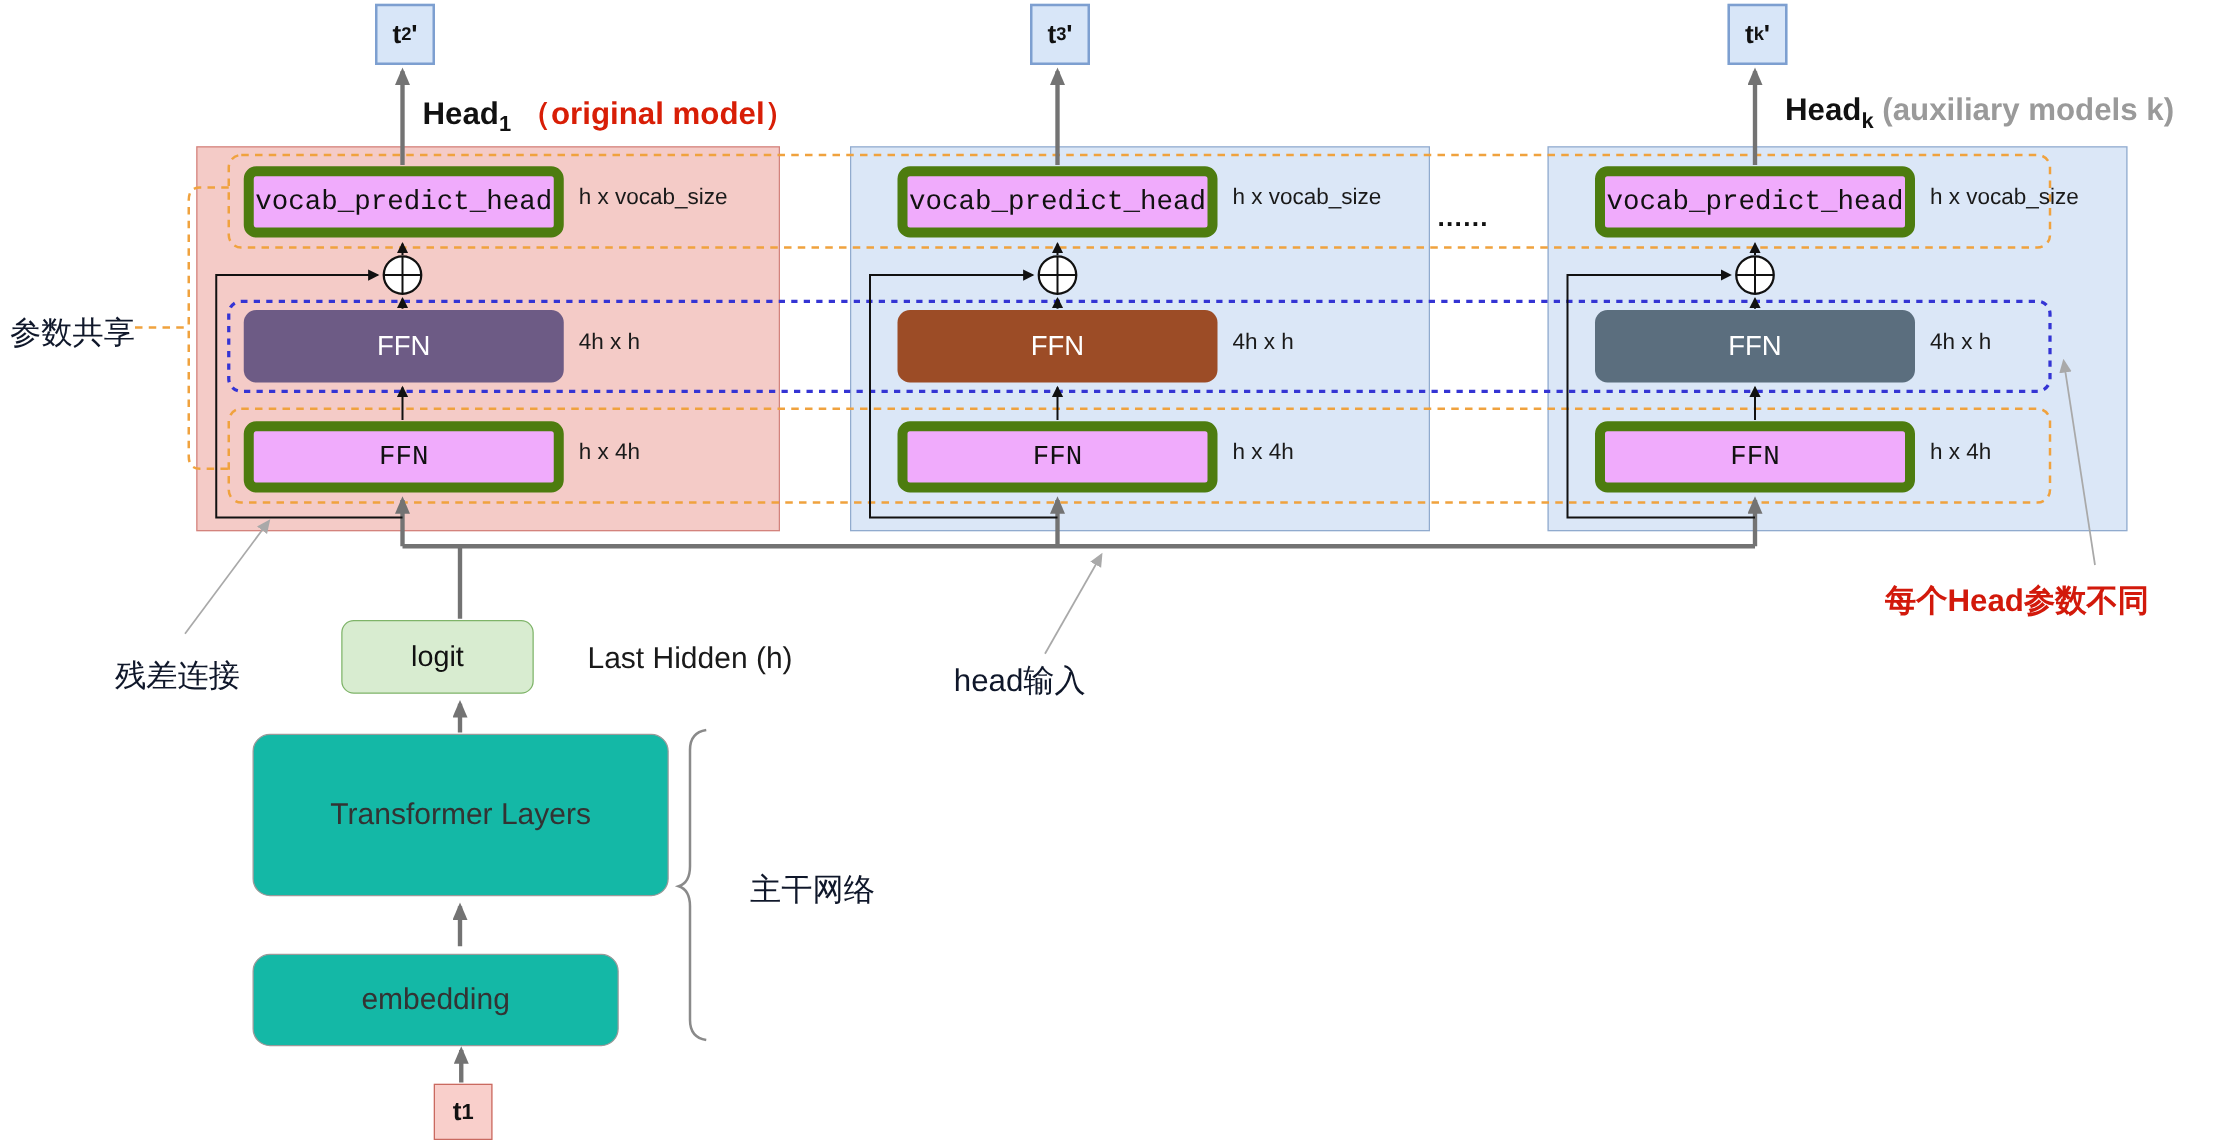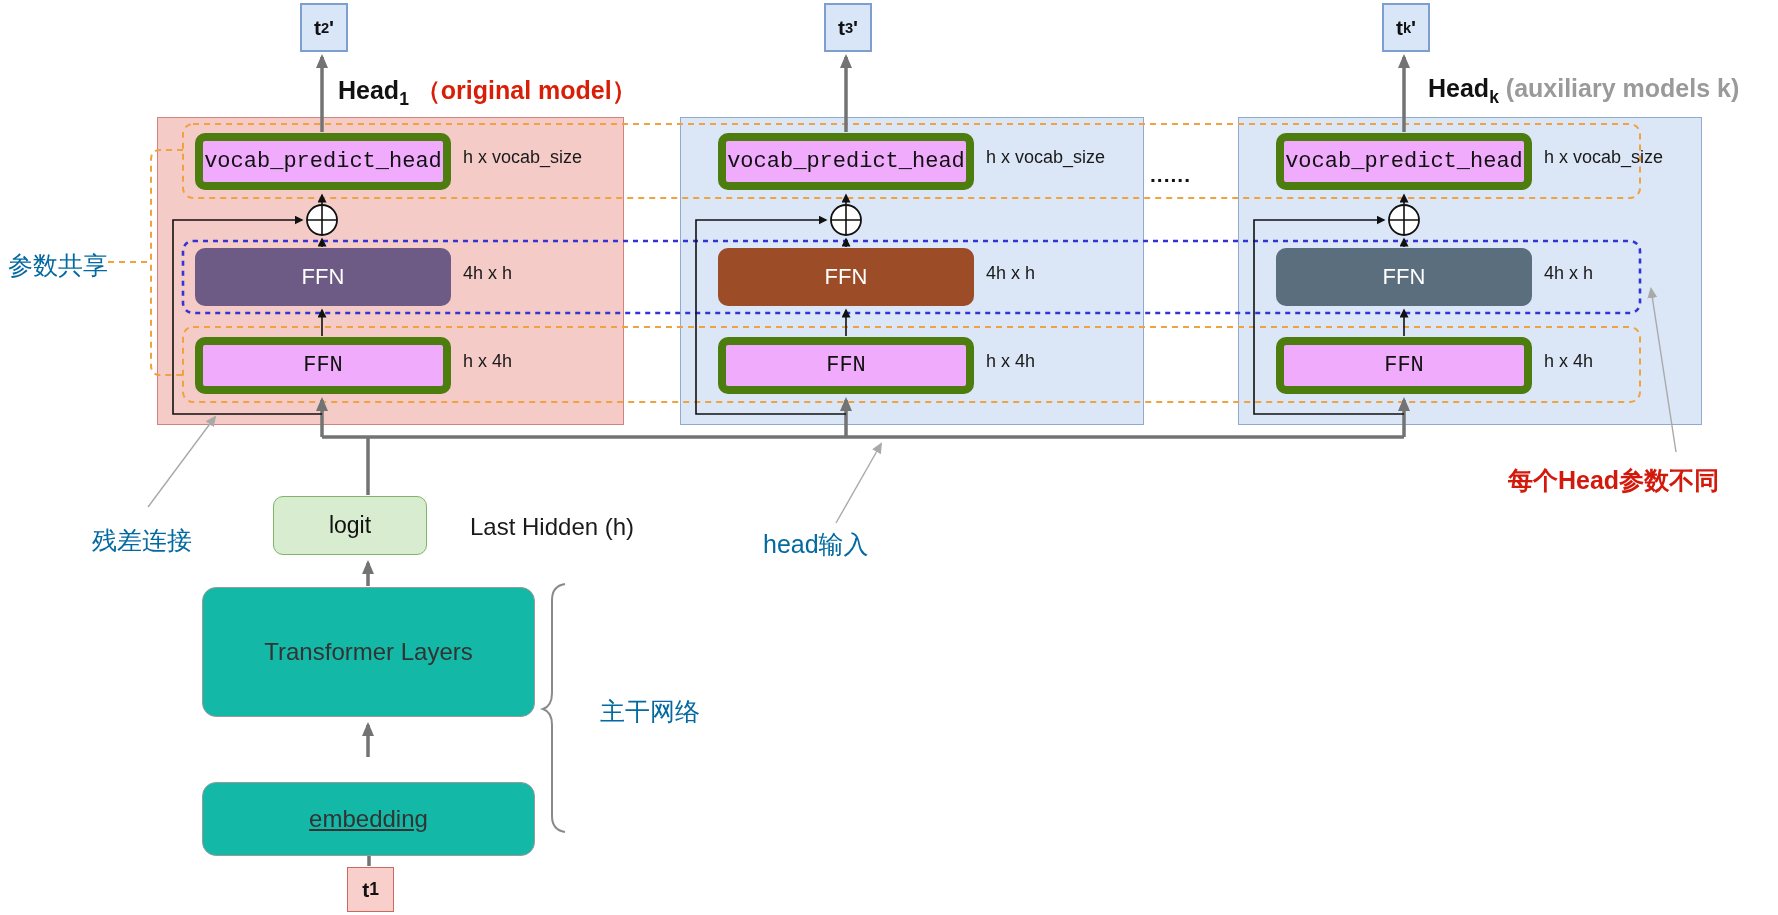--- a/index.html
+++ b/index.html
@@ -17,21 +17,21 @@
   .ffn-brown{background:#9c4c26;}
   .ffn-slate{background:#5b6e7e;}
   .dim-label{position:absolute;z-index:10;font-size:18px;color:#1a1a1a;white-space:nowrap;}
   .tbox{position:absolute;top:3px;width:44px;height:45px;z-index:10;background:#d8e6f8;
         border:2px solid #7d9fd0;display:flex;align-items:center;justify-content:center;
         font-size:21px;font-weight:bold;}
   .tbox sub,.title sub{font-size:0.7em;}
   .title{position:absolute;top:74px;z-index:10;font-size:25px;font-weight:bold;white-space:nowrap;}
   .note-red{color:#d81e06;}
   .note-gray{color:#9a9a9a;}
-  .cn{position:absolute;z-index:10;font-size:25px;color:#0369a1;white-space:nowrap;}
+  .cn{position:absolute;z-index:10;font-size:25px;color:#0f172a;white-space:nowrap;}
   .red-note{position:absolute;z-index:10;font-size:25px;font-weight:bold;color:#d2190b;white-space:nowrap;}
   .logit{left:273px;top:496px;width:154px;height:59px;background:#d8ecd0;border:1.5px solid #7fb469;
          border-radius:10px;font-size:23px;}
   .bb{background:#14b8a6;border:1.5px solid #9a9a9a;border-radius:14px;color:#333;font-size:24px;}
   .t1box{left:347px;top:867px;width:45px;height:43px;background:#f9cfcb;border:1.5px solid #c96a60;
          display:flex;align-items:center;justify-content:center;font-size:21px;font-weight:bold;z-index:10;position:absolute;}
   .dots{position:absolute;left:1150px;top:163px;z-index:10;font-size:21px;font-weight:bold;letter-spacing:1px;}
 </style>
 </head>
 <body>
@@ -177,21 +177,21 @@
     </div>
   <div class="dim-label" style="left:1544px;top:351px;">h x 4h</div>
 
   <div class="box logit">
       <span>logit</span>
     </div>
   <div class="dim-label" style="left:470px;top:513px;font-size:24px;">Last Hidden (h)</div>
   <div class="box bb" style="left:202px;top:587px;width:333px;height:130px;">
       <span>Transformer Layers</span>
     </div>
-  <div class="box bb" style="left:202px;top:782px;width:333px;height:74px;text-decoration:underline;">
+  <div class="box bb" style="left:202px;top:763px;width:293px;height:74px;">
       <span>embedding</span>
     </div>
   <div class="t1box">
     <span>t</span>
       <sub>1</sub>
   </div>
   <div class="cn" style="left:600px;top:695px;font-family:Liberation Mono, monospace;">主干网络</div>
 
   <div class="cn" style="left:8px;top:249px;">参数共享</div>
   <div class="cn" style="left:92px;top:524px;">残差连接</div>

